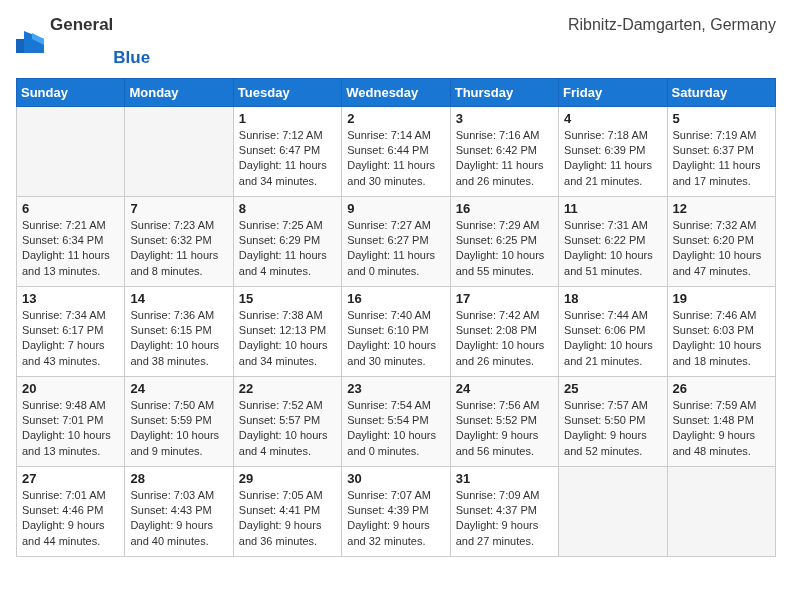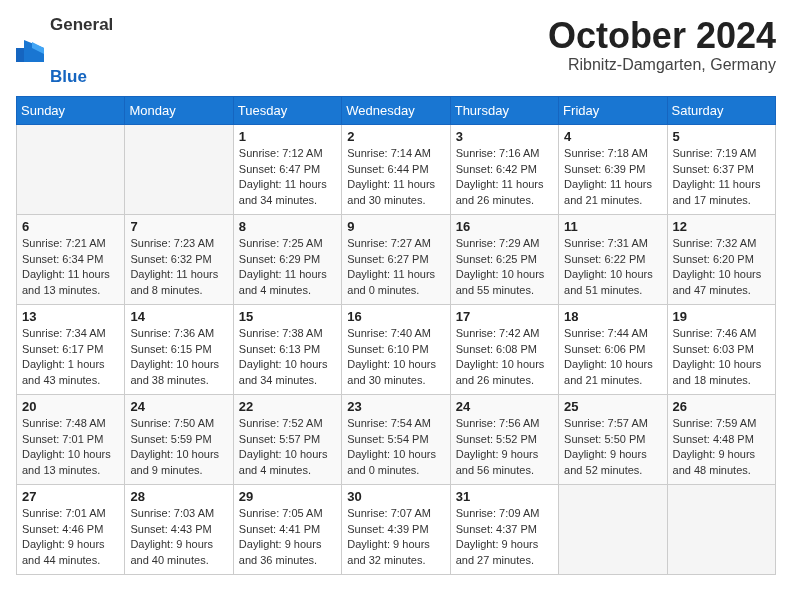--- a/index.html
+++ b/index.html
@@ -41,21 +41,21 @@
     }
     table {
       width: 100%;
       border-collapse: collapse;
       table-layout: fixed;
     }
     thead th {
       background-color: #1976d2;
       color: #fff;
       font-size: 13px;
-      font-weight: normal;
+      font-weight: bold;
       padding: 6px 4px;
       text-align: left;
       border: 1px solid #1565c0;
     }
     tbody td {
       vertical-align: top;
       border: 1px solid #ccc;
       padding: 4px 5px;
       font-size: 11px;
       color: #333;
@@ -88,29 +88,28 @@
   <div class="logo">
     <div class="logo-row">
       <div style="display:inline-block; position:relative; width:28px; height:22px; margin-right:2px;">
         <svg width="28" height="22" viewBox="0 0 28 22">
           <rect x="0" y="8" width="16" height="14" fill="#1565c0"></rect>
           <polygon points="8,0 28,8 28,22 8,22" fill="#1976d2"></polygon>
           <polygon points="16,2 28,8 28,14 16,8" fill="#42a5f5"></polygon>
         </svg>
       </div>
       <div>
-        <div style="display:flex; flex-direction:column; line-height:1.1;">
+        <div style="display:flex; flex-direction:row; line-height:1.1;">
           <span style="font-size:17px; font-weight:bold; color:#333;">General</span>
           <span style="font-size:17px; font-weight:bold; color:#1565c0;margin-top:33px;">Blue</span>
         </div>
       </div>
     </div>
   </div>
   <div class="title-section">
-    <div class="month-title">October 2024</div>
     <div class="location-title">Ribnitz-Damgarten, Germany</div>
   </div>
 </div>
 
 <table>
   <thead>
     <tr>
     <th>Sunday</th>
         <th>Monday</th>
         <th>Tuesday</th>
@@ -222,52 +221,52 @@
             <div>Daylight: 10 hours and 47 minutes.</div>
           </div>
         </td>
       </tr>
       <tr>
         <td>
           <span class="day-number">13</span>
           <div class="day-info">
             <div>Sunrise: 7:34 AM</div>
             <div>Sunset: 6:17 PM</div>
-            <div>Daylight: 1 hours and 43 minutes.</div>
+            <div>Daylight: 7 hours and 43 minutes.</div>
           </div>
         </td>
         <td>
           <span class="day-number">14</span>
           <div class="day-info">
             <div>Sunrise: 7:36 AM</div>
             <div>Sunset: 6:15 PM</div>
             <div>Daylight: 10 hours and 38 minutes.</div>
           </div>
         </td>
         <td>
           <span class="day-number">15</span>
           <div class="day-info">
             <div>Sunrise: 7:38 AM</div>
-            <div>Sunset: 6:13 PM</div>
+            <div>Sunset: 12:13 PM</div>
             <div>Daylight: 10 hours and 34 minutes.</div>
           </div>
         </td>
         <td>
           <span class="day-number">16</span>
           <div class="day-info">
             <div>Sunrise: 7:40 AM</div>
             <div>Sunset: 6:10 PM</div>
             <div>Daylight: 10 hours and 30 minutes.</div>
           </div>
         </td>
         <td>
           <span class="day-number">17</span>
           <div class="day-info">
             <div>Sunrise: 7:42 AM</div>
-            <div>Sunset: 6:08 PM</div>
+            <div>Sunset: 2:08 PM</div>
             <div>Daylight: 10 hours and 26 minutes.</div>
           </div>
         </td>
         <td>
           <span class="day-number">18</span>
           <div class="day-info">
             <div>Sunrise: 7:44 AM</div>
             <div>Sunset: 6:06 PM</div>
             <div>Daylight: 10 hours and 21 minutes.</div>
           </div>
@@ -278,21 +277,21 @@
             <div>Sunrise: 7:46 AM</div>
             <div>Sunset: 6:03 PM</div>
             <div>Daylight: 10 hours and 18 minutes.</div>
           </div>
         </td>
       </tr>
       <tr>
         <td>
           <span class="day-number">20</span>
           <div class="day-info">
-            <div>Sunrise: 7:48 AM</div>
+            <div>Sunrise: 9:48 AM</div>
             <div>Sunset: 7:01 PM</div>
             <div>Daylight: 10 hours and 13 minutes.</div>
           </div>
         </td>
         <td>
           <span class="day-number">24</span>
           <div class="day-info">
             <div>Sunrise: 7:50 AM</div>
             <div>Sunset: 5:59 PM</div>
             <div>Daylight: 10 hours and 9 minutes.</div>
@@ -327,21 +326,21 @@
           <div class="day-info">
             <div>Sunrise: 7:57 AM</div>
             <div>Sunset: 5:50 PM</div>
             <div>Daylight: 9 hours and 52 minutes.</div>
           </div>
         </td>
         <td>
           <span class="day-number">26</span>
           <div class="day-info">
             <div>Sunrise: 7:59 AM</div>
-            <div>Sunset: 4:48 PM</div>
+            <div>Sunset: 1:48 PM</div>
             <div>Daylight: 9 hours and 48 minutes.</div>
           </div>
         </td>
       </tr>
       <tr>
         <td>
           <span class="day-number">27</span>
           <div class="day-info">
             <div>Sunrise: 7:01 AM</div>
             <div>Sunset: 4:46 PM</div>

